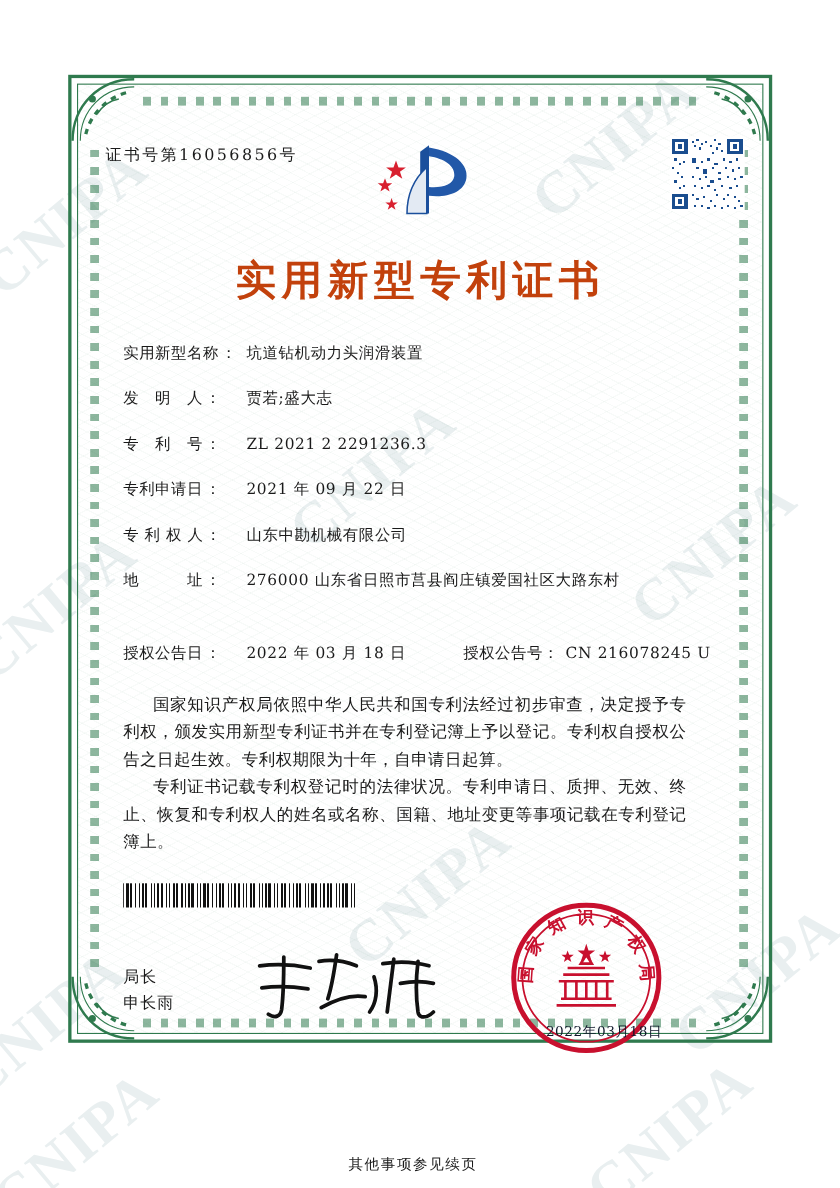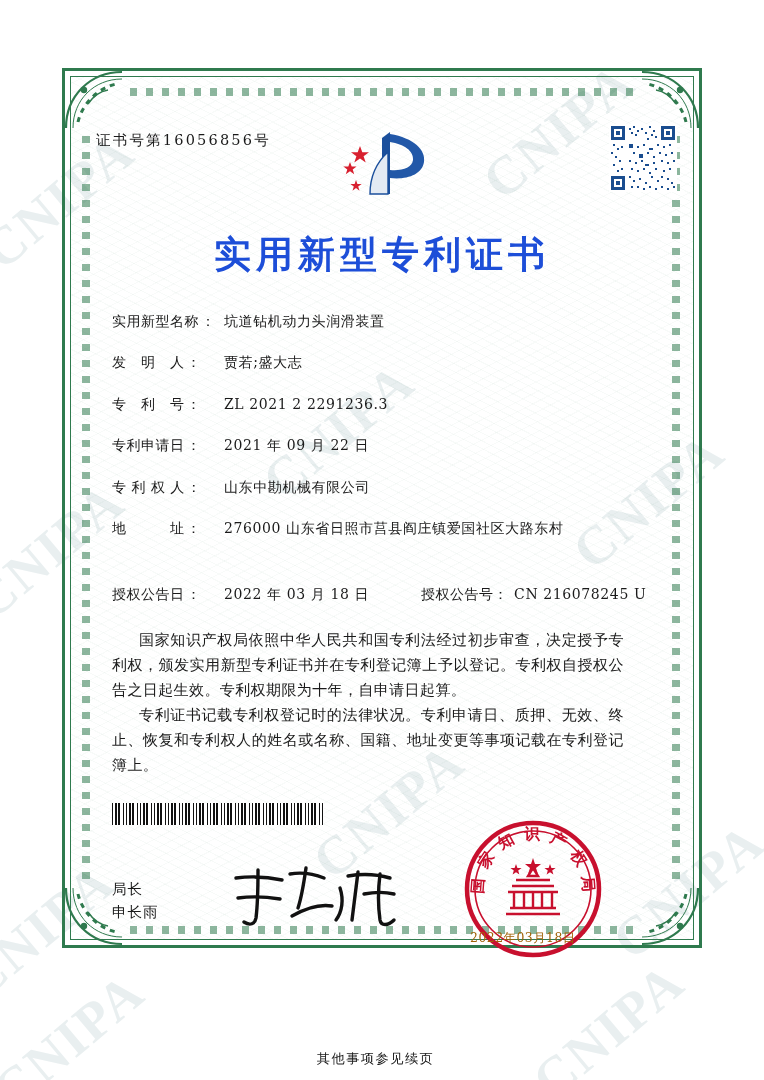--- a/index.html
+++ b/index.html
@@ -124,21 +124,21 @@
   }
 
   .doc-title {
     position: absolute;
     left: 0; right: 0; top: 230px;
     text-align: center;
     font-size: 37px;
     font-weight: bold;
     letter-spacing: 5px;
     font-family: "DejaVu Serif", serif;
-    color: #1d4ed8;
+    color: #c2410c;
   }
 
   
   .fields {
     position: absolute;
     left: 112px;
     top: 312px;
     width: 520px;
     font-size: 14px;
     line-height: 1.35;
@@ -207,23 +207,23 @@
   
   .seal {
     position: absolute;
     left: 462px; top: 818px;
     width: 142px; height: 142px;
   }
   .seal-date {
     position: absolute;
     left: 470px; top: 930px;
     width: 132px;
-    text-align: left;
+    text-align: right;
     font-size: 12.4px;
-    color: #a16207;
+    color: #0f172a;
     letter-spacing: .5px;
     font-family: "DejaVu Serif", serif;
   }
 
   
   .page-num {
     position: absolute;
     left: 0; right: 0; top: 984px;
     text-align: center;
     font-size: 13.2px;

